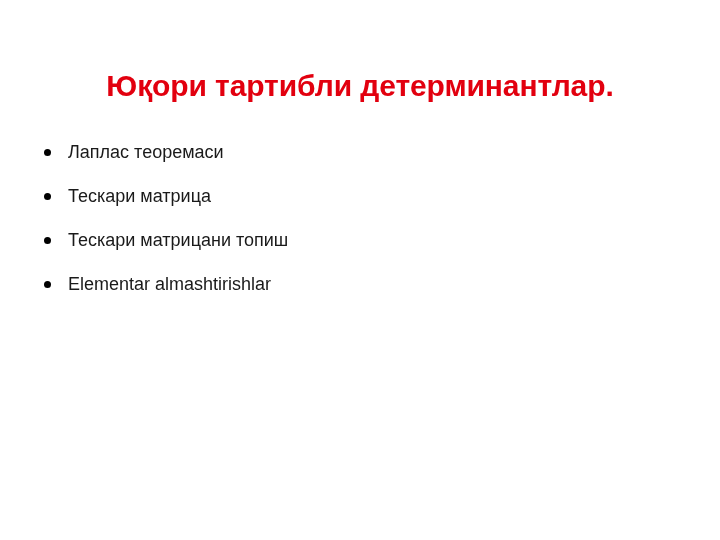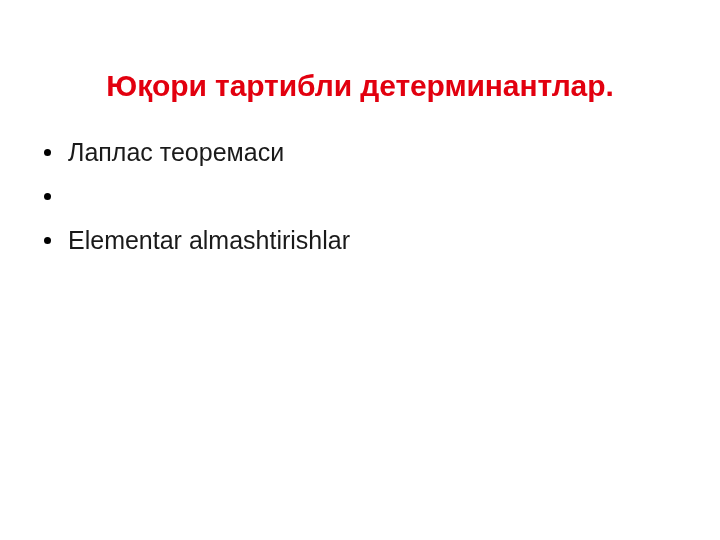--- a/index.html
+++ b/index.html
@@ -56,21 +56,21 @@
   }
   .bullet-item {
     position: relative;
     display: block;
     height: 44px;
     line-height: 44px;
     padding-left: 30px;
     color: #1a1a1a;
     font-family: "Liberation Sans", "DejaVu Sans", sans-serif;
     font-weight: normal;
-    font-size: 25px;
+    font-size: 18px;
     white-space: nowrap;
   }
   .bullet-marker {
     position: absolute;
     left: 6px;
     top: 50%;
     width: 7px;
     height: 7px;
     margin-top: -3px;
     background: #000000;
@@ -91,20 +91,25 @@
     <span class="title-line">Юқори тартибли детерминантлар.</span>
   </div>
 
   <ul class="bullet-list">
     <li class="bullet-item">
       <span class="bullet-marker"></span>
       <span class="bullet-text">Лаплас теоремаси</span>
     </li>
     <li class="bullet-item">
       <span class="bullet-marker"></span>
+      <span class="bullet-text">Тескари матрица</span>
+    </li>
+    <li class="bullet-item">
+      <span class="bullet-marker"></span>
+      <span class="bullet-text">Тескари матрицани топиш</span>
     </li>
     <li class="bullet-item">
       <span class="bullet-marker"></span>
       <span class="bullet-text">Elementar almashtirishlar</span>
     </li>
   </ul>
 
 </div>
 
 </body></html>

